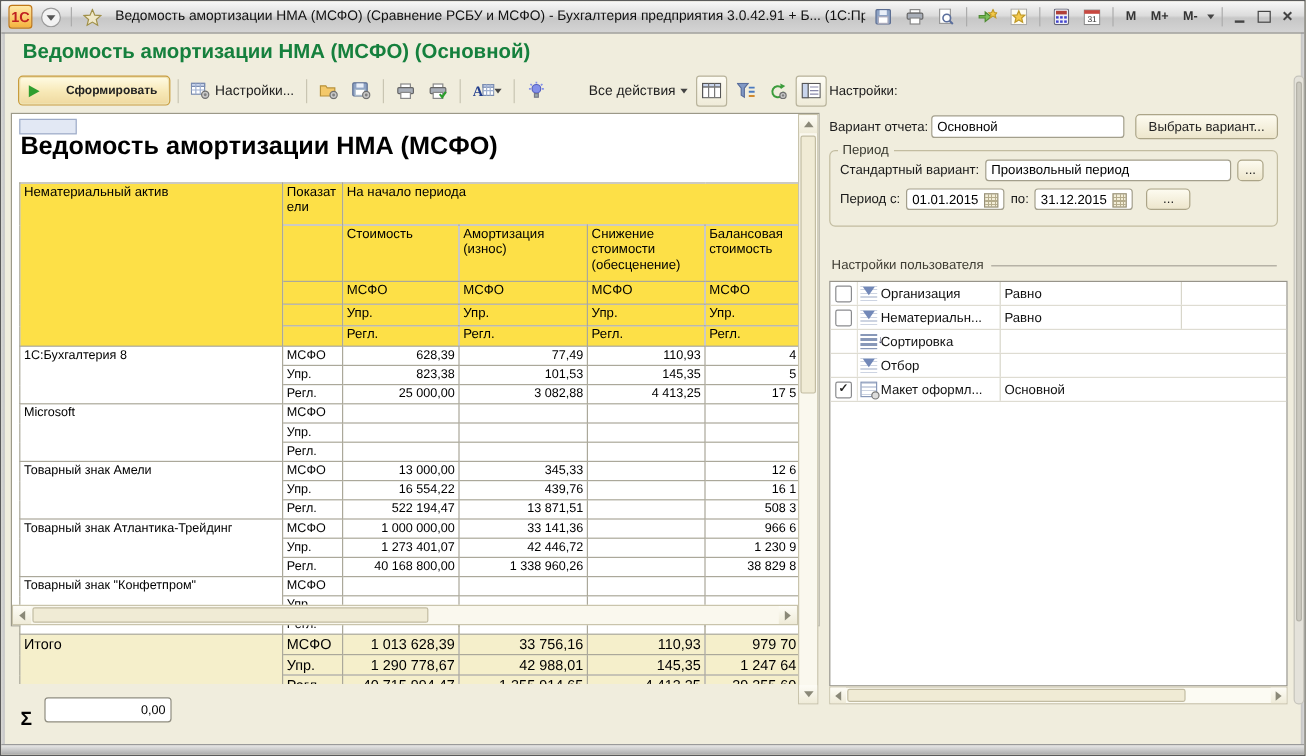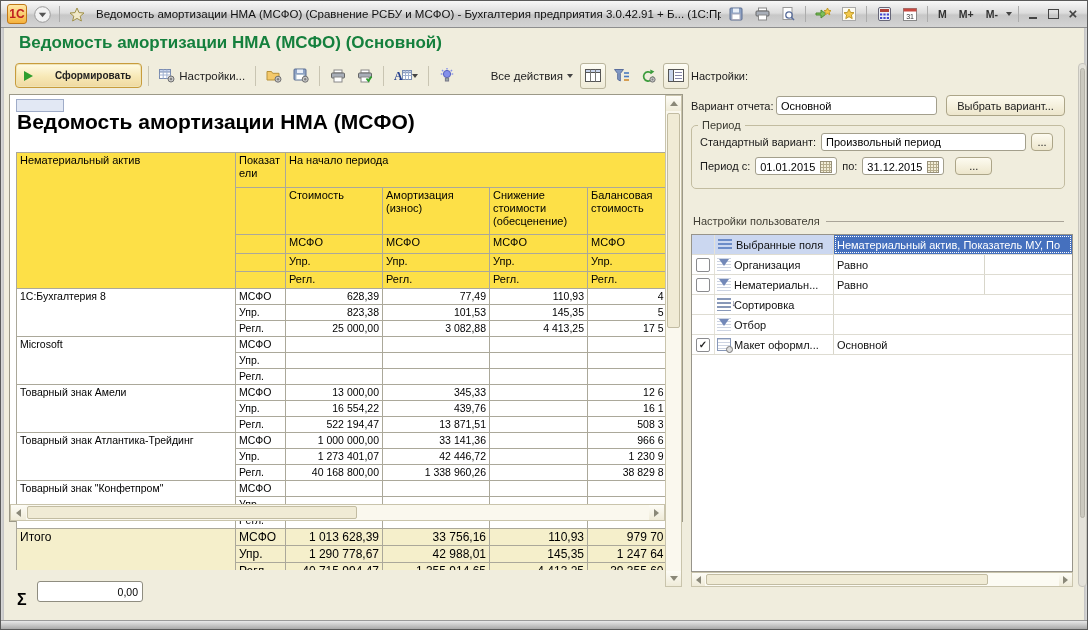--- a/index.html
+++ b/index.html
@@ -565,28 +565,20 @@
     <button class="btn1c ell-lg">...</button>
   </div>
 </fieldset>
 
 <div class="us-group">
   <span>Настройки пользователя</span>
   <span class="rule"></span>
 </div>
 
 <div class="us-table" id="us-rows">
-    <div class="us-row sel">
-      <div class="us-cb"></div>
-      <div class="us-label">
-        <span class="sicon icon-fields"></span>
-        <span>Выбранные поля</span>
-      </div>
-      <div class="us-val blue">Нематериальный актив, Показатель МУ, По</div>
-    </div>
     <div class="us-row">
       <div class="us-cb">
         <span class="cbx"></span>
       </div>
       <div class="us-label">
         <span class="sicon icon-filter"></span>
         <span>Организация</span>
       </div>
       <div class="us-val split">Равно</div>
       <div class="us-extra"></div>

